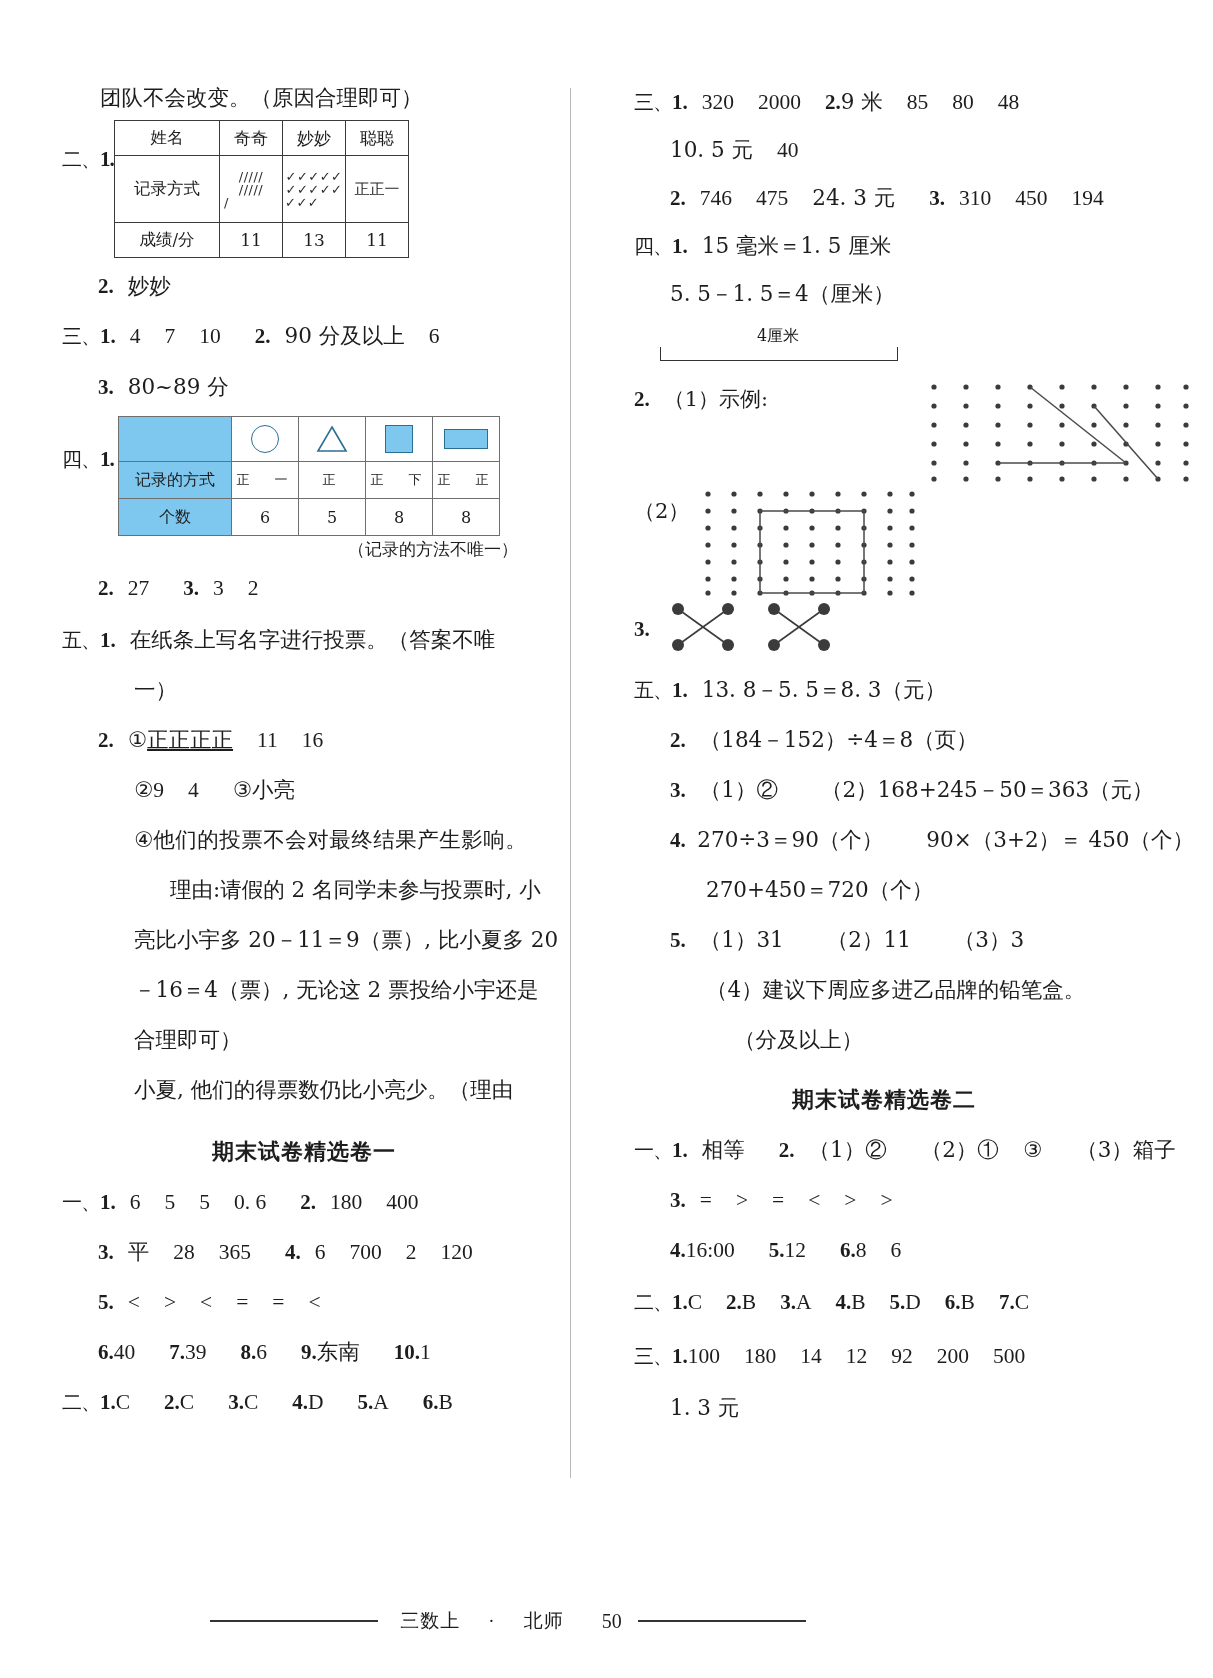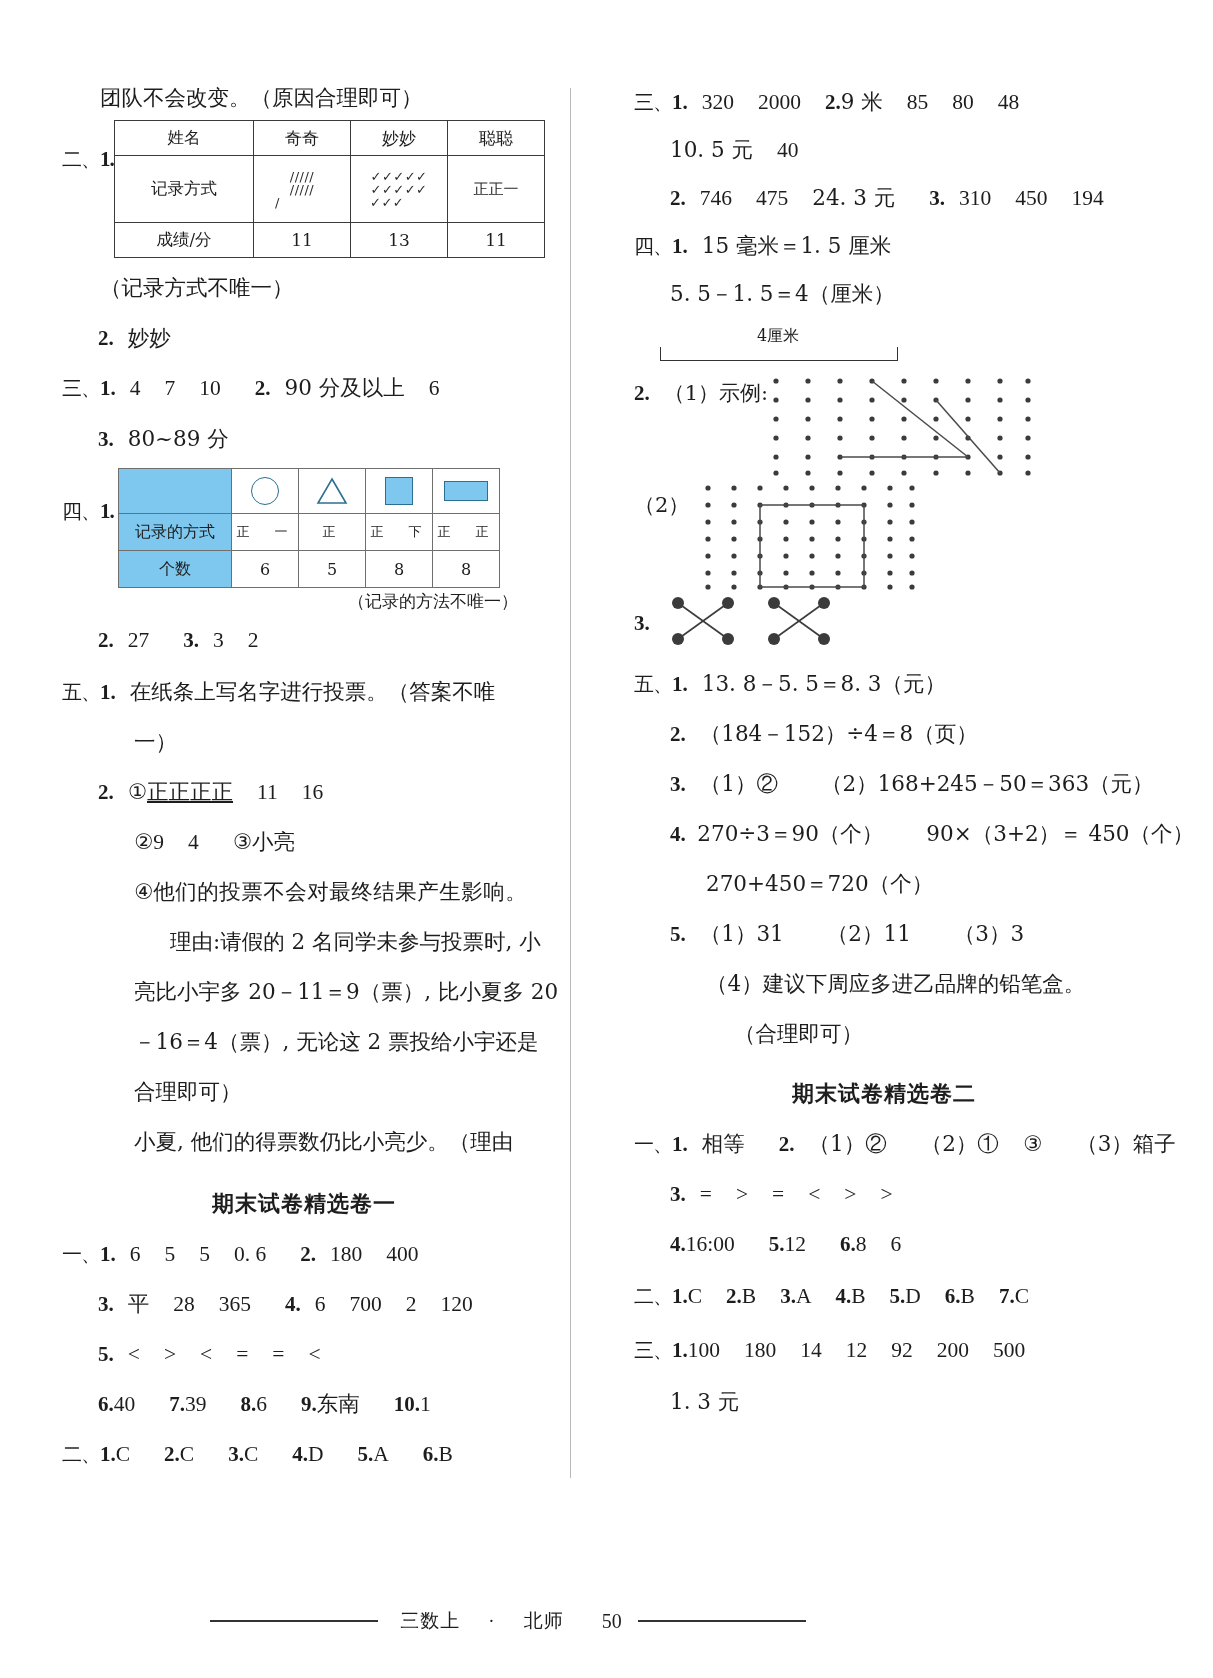--- a/index.html
+++ b/index.html
@@ -47,21 +47,21 @@
   
   .tally-wrap { display:flex; align-items:flex-start; margin:2px 0 4px 0;}
   .tally-lead { font-size:20px; padding-top:26px; width:52px; letter-spacing:-1px;}
   table.tally {
     border-collapse:collapse; font-size:17px;
   }
   table.tally td {
     border:1px solid #3a3a3a;
     text-align:center; vertical-align:middle;
     font-family:"DejaVu Serif",serif;
-    padding:2px 17px;
+    padding:2px 0;
   }
   table.tally td.lbl { width:104px; height:30px; font-size:16.5px; }
   table.tally td.col { width:62px; }
   .tallyrow td { height:62px; }
   .marks { font-size:13px; line-height:13px; color:#2b2b2b; letter-spacing:0.5px;}
   .slash { font-family:"DejaVu Sans",sans-serif; }
 
   
   .shape-wrap { display:flex; align-items:flex-start; margin:4px 0 2px 0; }
   .shape-lead { font-size:20px; padding-top:30px; width:56px; letter-spacing:-1px;}
@@ -150,23 +150,20 @@
           <tr>
             <td class="lbl cjk">成绩/分</td>
             <td class="col">11</td>
             <td class="col">13</td>
             <td class="col">11</td>
           </tr>
         </tbody>
           </table>
       </div>
 
-      <div class="line" style="padding-left:38px;line-height:52px;">
-        <span class="cjk">（记录方式不唯一）</span>
-      </div>
 
       <div class="line indent" style="line-height:48px;">
         <span class="num">2.</span>
           <span class="gap-s"></span>
           <span class="cjk">妙妙</span>
       </div>
 
       <div class="line" style="line-height:52px;">
         <span class="sec cjk">三、</span>
           <span class="num">1.</span>
@@ -437,21 +434,21 @@
       </div>
       <div class="line indent" style="line-height:48px;">
         <span class="cjk">5. 5－1. 5＝4（厘米）</span>
       </div>
 
       <div class="bracket-block">
         <div class="bracket-label cjk">4厘米</div>
         <div class="bracket"></div>
       </div>
 
-      <div class="dotgrid-row" style="margin-top:12px;">
+      <div class="dotgrid-row" style="margin-top:18px;justify-content:space-between;">
         <div class="dotgrid-lead">
           <span class="num">2.</span><span class="gap-s"></span><span class="cjk">（1）示例:</span>
         </div>
         <svg width="268" height="104" viewBox="0 0 268 104">
           <g fill="#3b3b3b">
             <circle cx="8" cy="8" r="2.6"></circle>
               <circle cx="40" cy="8" r="2.6"></circle>
               <circle cx="72" cy="8" r="2.6"></circle>
               <circle cx="104" cy="8" r="2.6"></circle>
               <circle cx="136" cy="8" r="2.6"></circle>
@@ -637,21 +634,21 @@
       </div>
       <div class="line indent" style="line-height:50px;">
         <span class="num">5.</span>
           <span class="gap-s"></span>
           <span class="cjk">（1）31　　（2）11　　（3）3</span>
       </div>
       <div class="line indent2" style="line-height:50px;">
         <span class="cjk">（4）建议下周应多进乙品牌的铅笔盒。</span>
       </div>
       <div class="line" style="padding-left:100px;line-height:50px;">
-        <span class="cjk">（合理即可）</span>
+        <span class="cjk">（分及以上）</span>
       </div>
 
       <div class="paper-title cjk" style="padding-right:60px;margin-top:20px;">期末试卷精选卷二</div>
 
       <div class="line" style="line-height:50px;">
         <span class="sec cjk">一、</span>
           <span class="num">1.</span>
           <span class="gap-s"></span>
           <span class="cjk">相等</span>
           <span class="gap-l"></span>

